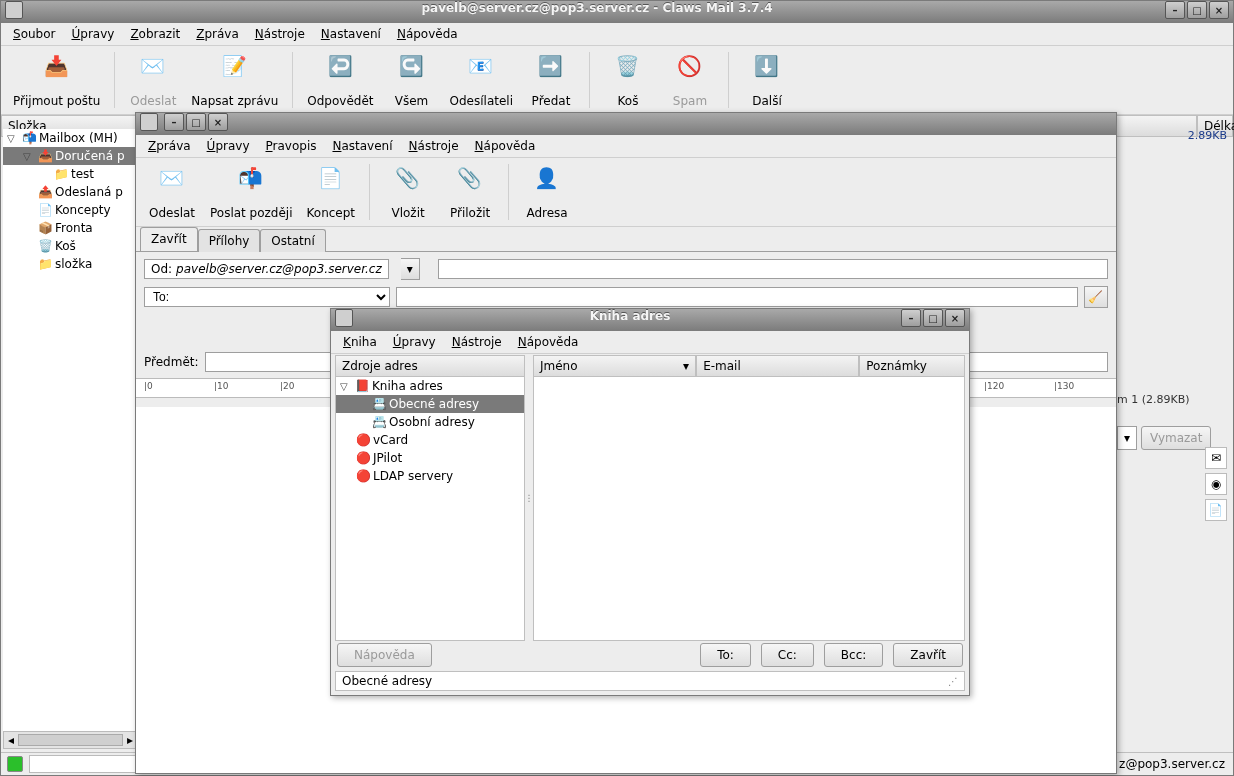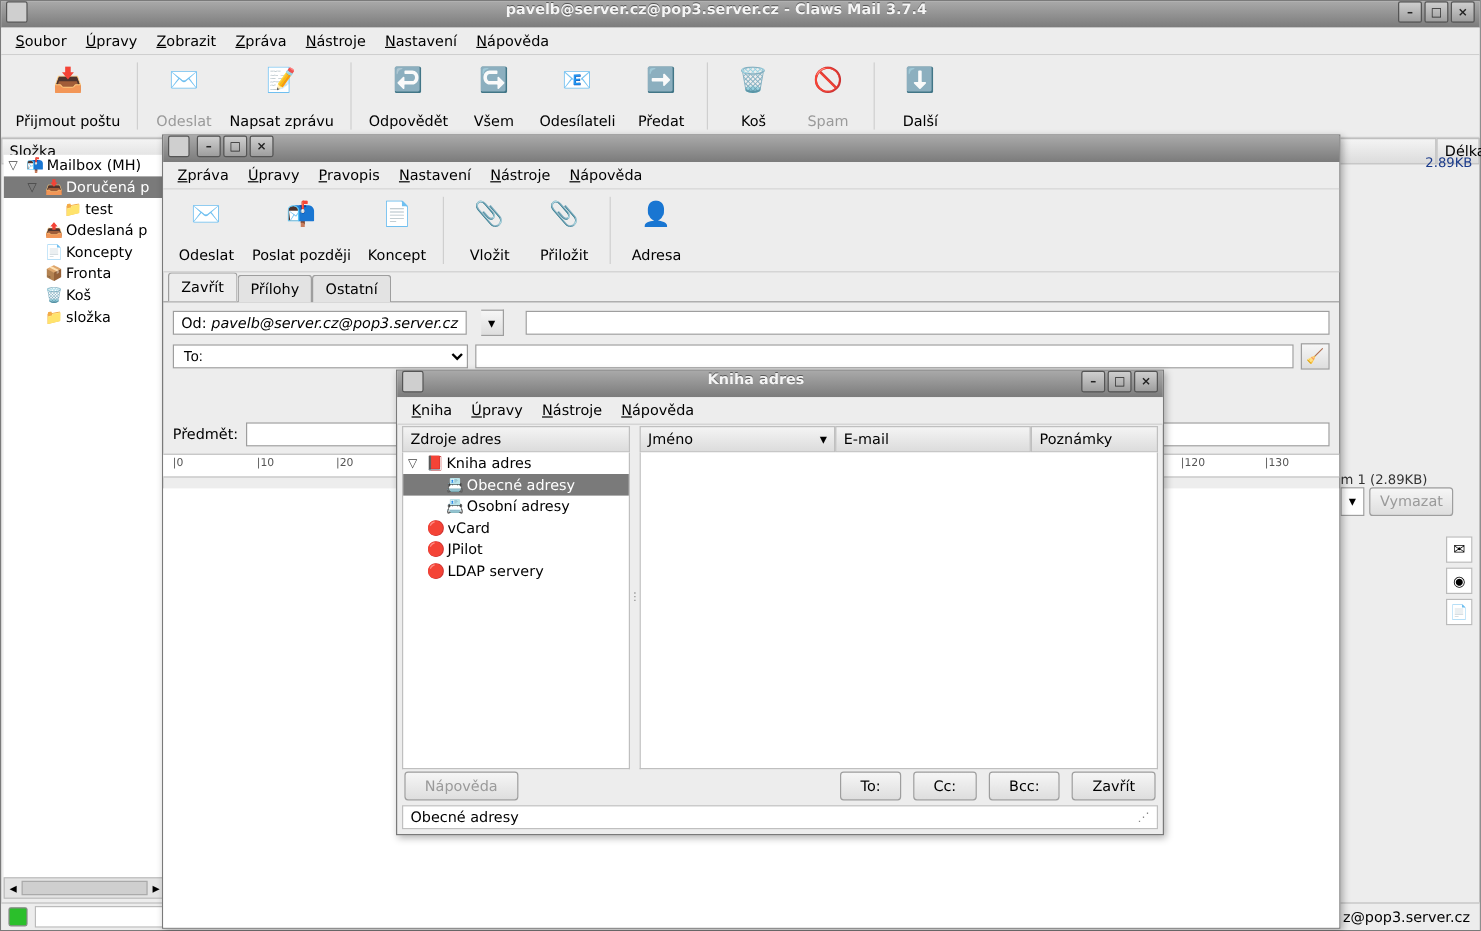--- a/index.html
+++ b/index.html
@@ -147,21 +147,21 @@
         </div>
         <div class="tree-row" style="padding-left: 20px;">
           <span class="expander"></span>
           <span class="tree-ic">📁</span>
           <span>složka</span>
         </div>
       </div>
   </div>
 
   <div style="position:absolute;right:6px;top:392px;width:110px">
-    <div style="font-size:11px;color:#333;margin-bottom:0">m 1 (2.89KB)</div>
+    <div style="font-size:11px;color:#333;margin-bottom:20px">m 1 (2.89KB)</div>
     <div style="display:flex;gap:4px;align-items:center">
       <div style="width:18px;height:22px;border:1px solid #9e9e9e;background:#fff;display:flex;align-items:center;justify-content:center">▾</div>
       <div class="btn disabled" style="padding:4px 8px">Vymazat</div>
     </div>
   </div>
   <div style="position:absolute;right:6px;top:446px;width:22px">
     <div style="width:20px;height:20px;border:1px solid #bbb;margin-bottom:4px;display:flex;align-items:center;justify-content:center;background:#fff">✉</div>
     <div style="width:20px;height:20px;border:1px solid #bbb;margin-bottom:4px;display:flex;align-items:center;justify-content:center;background:#fff">◉</div>
     <div style="width:20px;height:20px;border:1px solid #bbb;display:flex;align-items:center;justify-content:center;background:#fff">📄</div>
   </div>

